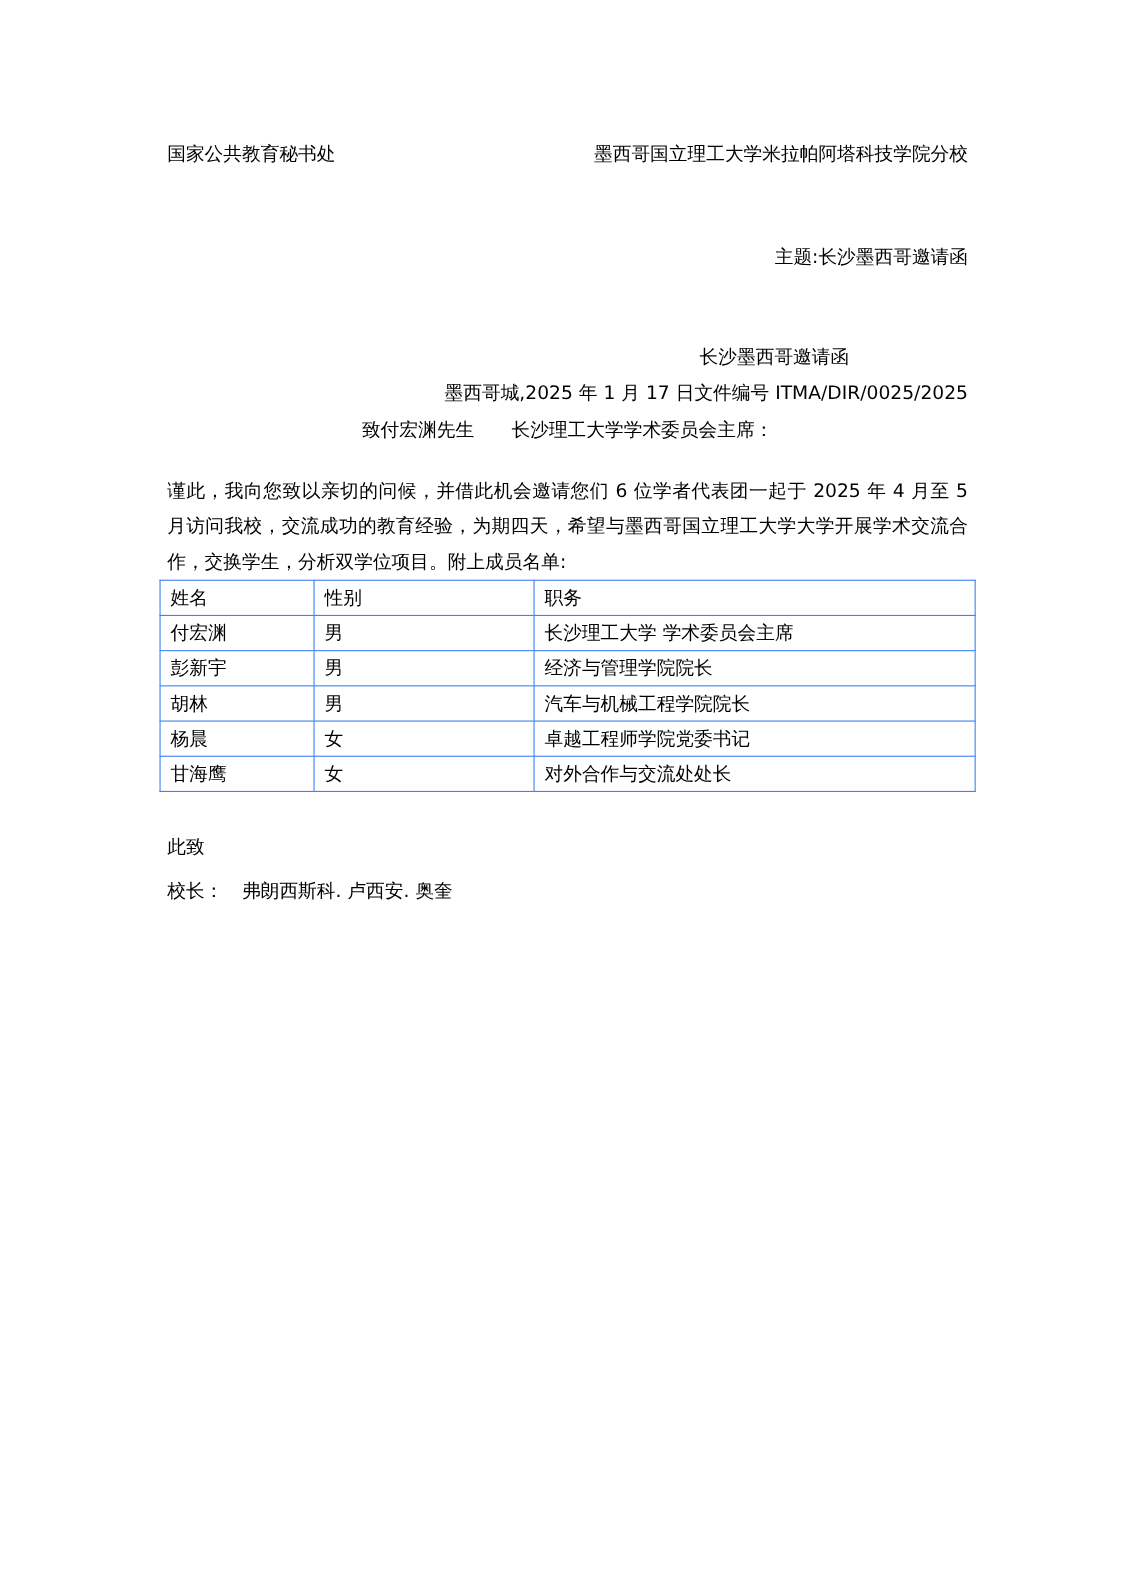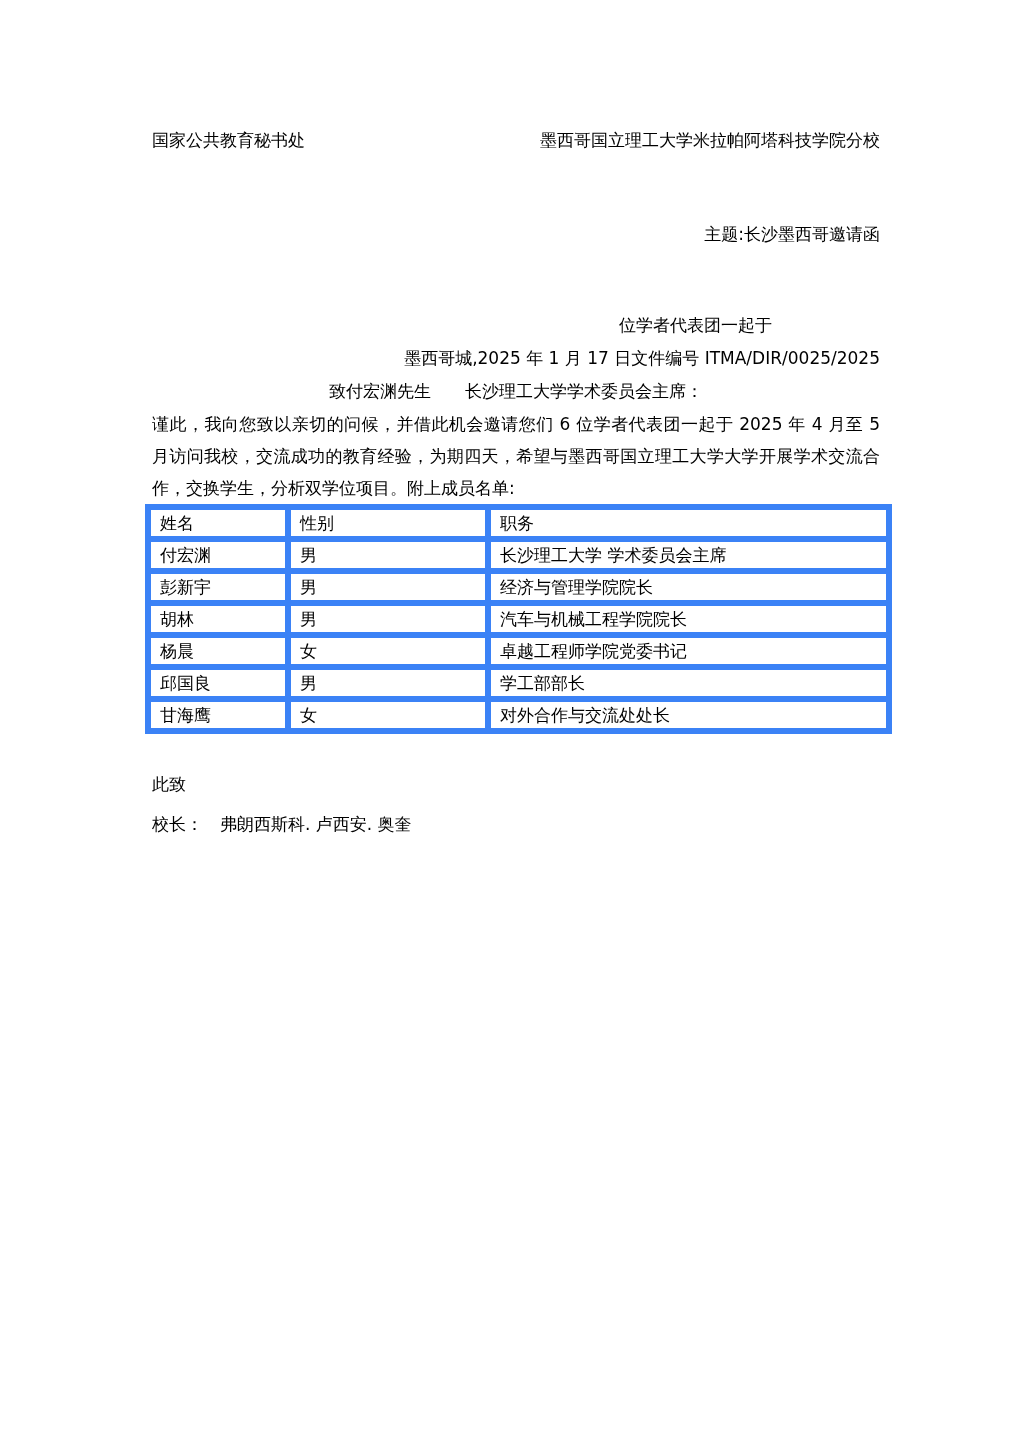--- a/index.html
+++ b/index.html
@@ -37,34 +37,35 @@
     text-align: right;
     padding-right: 108px;
   }
   .info-date {
     text-align: right;
   }
   .info-recipient {
     text-align: center;
   }
   .body-par {
+    margin-top: 23px;
     line-height: 32px;
     text-align: justify;
   }
   table.members {
     border-collapse: collapse;
     width: 741px;
     margin-left: -7px;
     table-layout: fixed;
   }
   table.members col.c1 { width: 140px; }
   table.members col.c2 { width: 200px; }
   table.members col.c3 { width: 401px; }
   table.members th, table.members td {
-    border: 6px solid #3b82f6;
+    border: 1px solid #3b82f6;
     height: 32px;
     padding: 0 0 0 9px;
     font-weight: 400;
     text-align: left;
     vertical-align: middle;
     font-size: 17px;
     white-space: nowrap;
     overflow: hidden;
   }
   .note {
@@ -91,21 +92,21 @@
 <div class="page">
 
   <div class="hdr">
     <span>国家公共教育秘书处</span>
     <span>墨西哥国立理工大学米拉帕阿塔科技学院分校</span>
   </div>
 
   <div class="subject">主题:长沙墨西哥邀请函</div>
 
   <div class="info-block">
-    <div class="info-institute">位学者代表团一起于</div>
+    <div class="info-institute">长沙墨西哥邀请函</div>
     <div class="info-date">墨西哥城,2025 年 1 月 17 日文件编号 ITMA/DIR/0025/2025</div>
     <div class="info-recipient">致付宏渊先生　　长沙理工大学学术委员会主席：</div>
   </div>
 
   <div class="body-par">谨此，我向您致以亲切的问候，并借此机会邀请您们 6 位学者代表团一起于 2025 年 4 月至 5 月访问我校，交流成功的教育经验，为期四天，希望与墨西哥国立理工大学大学开展学术交流合作，交换学生，分析双学位项目。附上成员名单:</div>
 
   <table class="members">
     <colgroup>
         <col class="c1">
         <col class="c2">
@@ -131,25 +132,20 @@
       <td>胡林</td>
       <td>男</td>
       <td>汽车与机械工程学院院长</td>
     </tr>
     <tr>
       <td>杨晨</td>
       <td>女</td>
       <td>卓越工程师学院党委书记</td>
     </tr>
     <tr>
-      <td>邱国良</td>
-      <td>男</td>
-      <td>学工部部长</td>
-    </tr>
-    <tr>
       <td>甘海鹰</td>
       <td>女</td>
       <td>对外合作与交流处处长</td>
     </tr>
   </tbody>
     </table>
 
 
   <div class="closing">此致</div>
 

